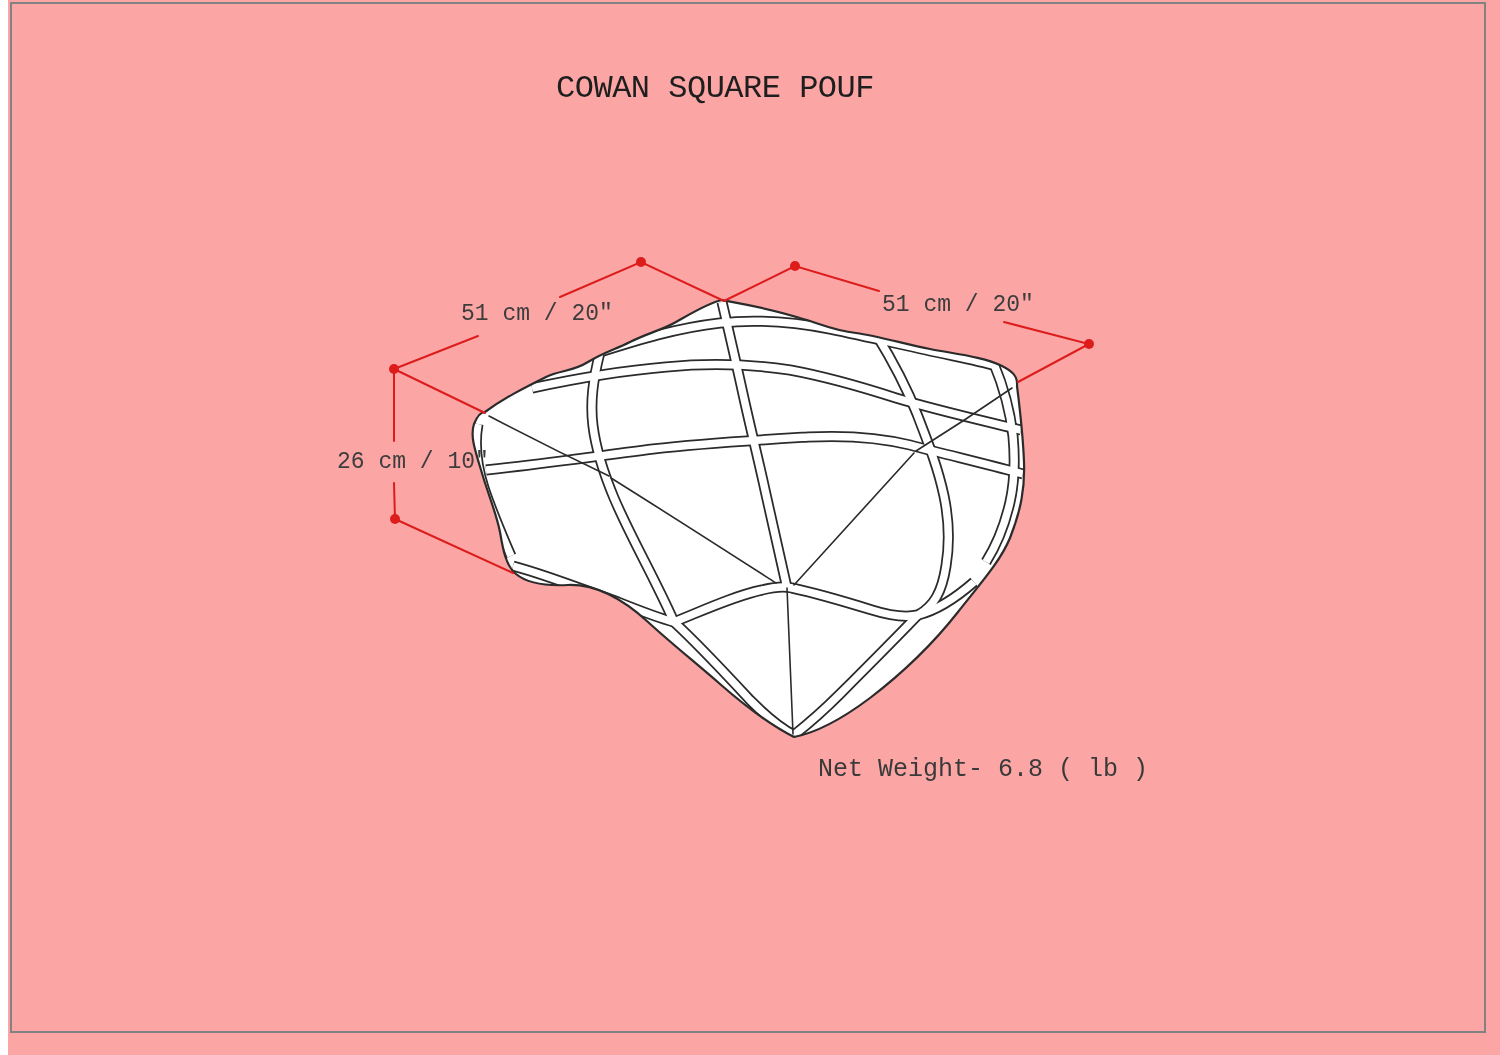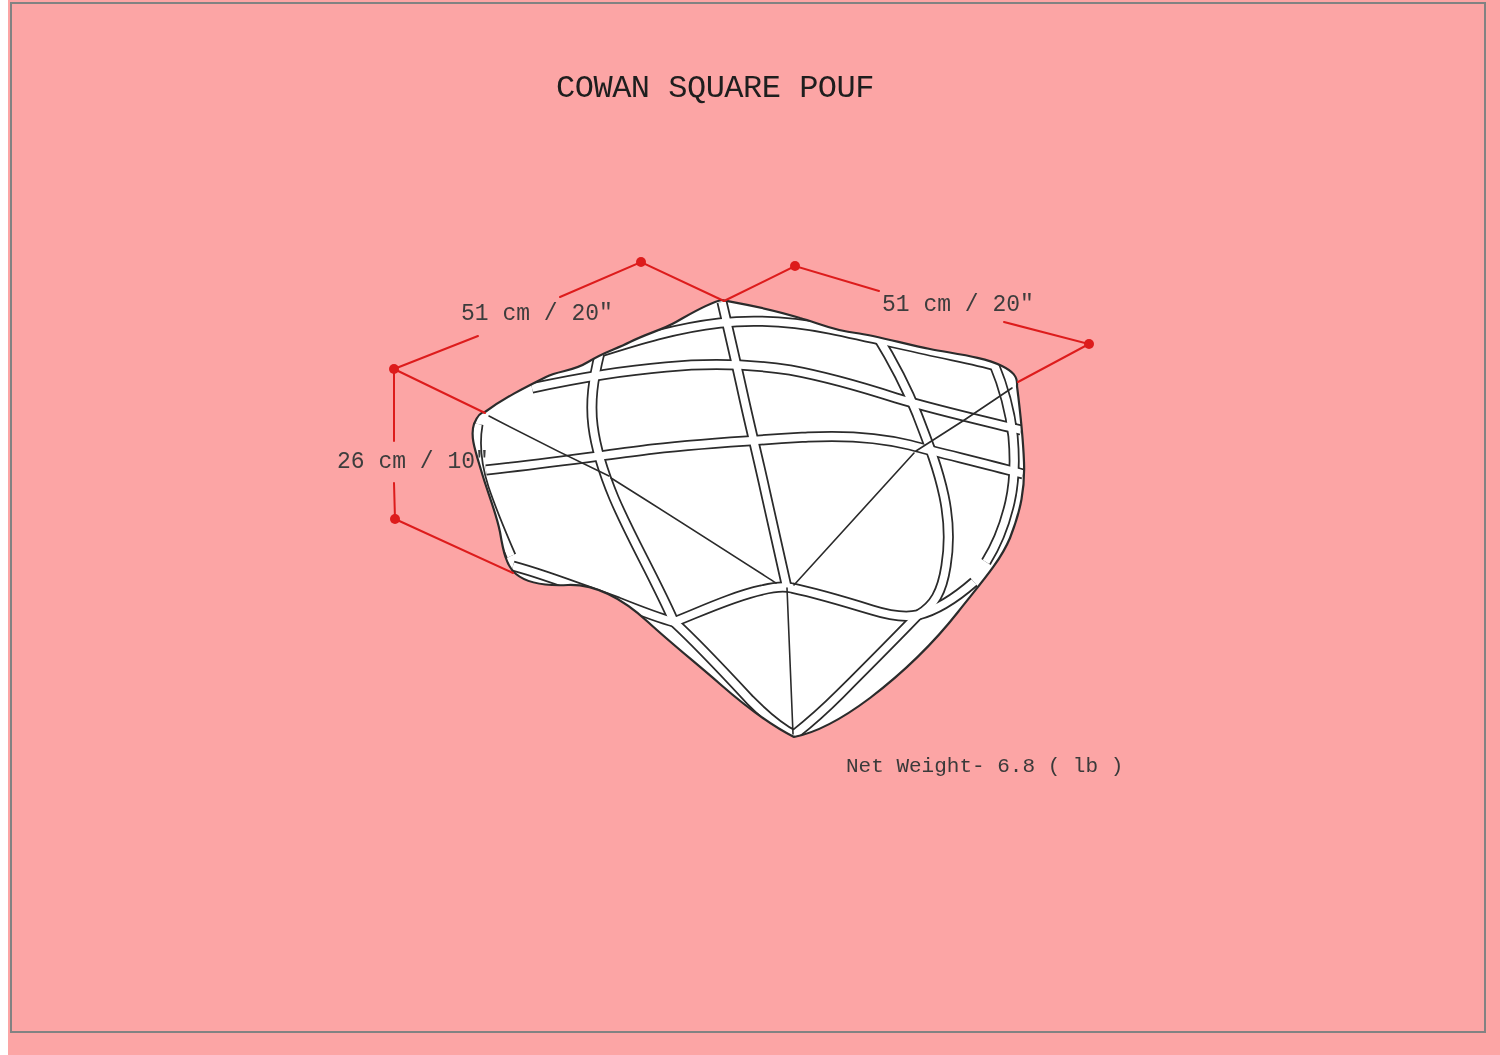--- a/index.html
+++ b/index.html
@@ -26,22 +26,22 @@
   .dim-label{
     position:absolute;
     font-size:23px;
     color:#3d3d3d;
     white-space:nowrap;
   }
   .dim-left51{left:453px;top:301px;}
   .dim-right51{left:874px;top:292px;}
   .dim-height26{left:329px;top:449px;}
   .net-weight{
-    position:absolute;left:838px;top:755px;
-    font-size:21px;color:#3a3a3a;white-space:nowrap;
+    position:absolute;left:810px;top:755px;
+    font-size:25px;color:#3a3a3a;white-space:nowrap;
   }
   svg{position:absolute;left:0;top:0;}
 </style>
 </head>
 <body>
 
 <div id="canvas">
 
   <div class="page-border"></div>
 

